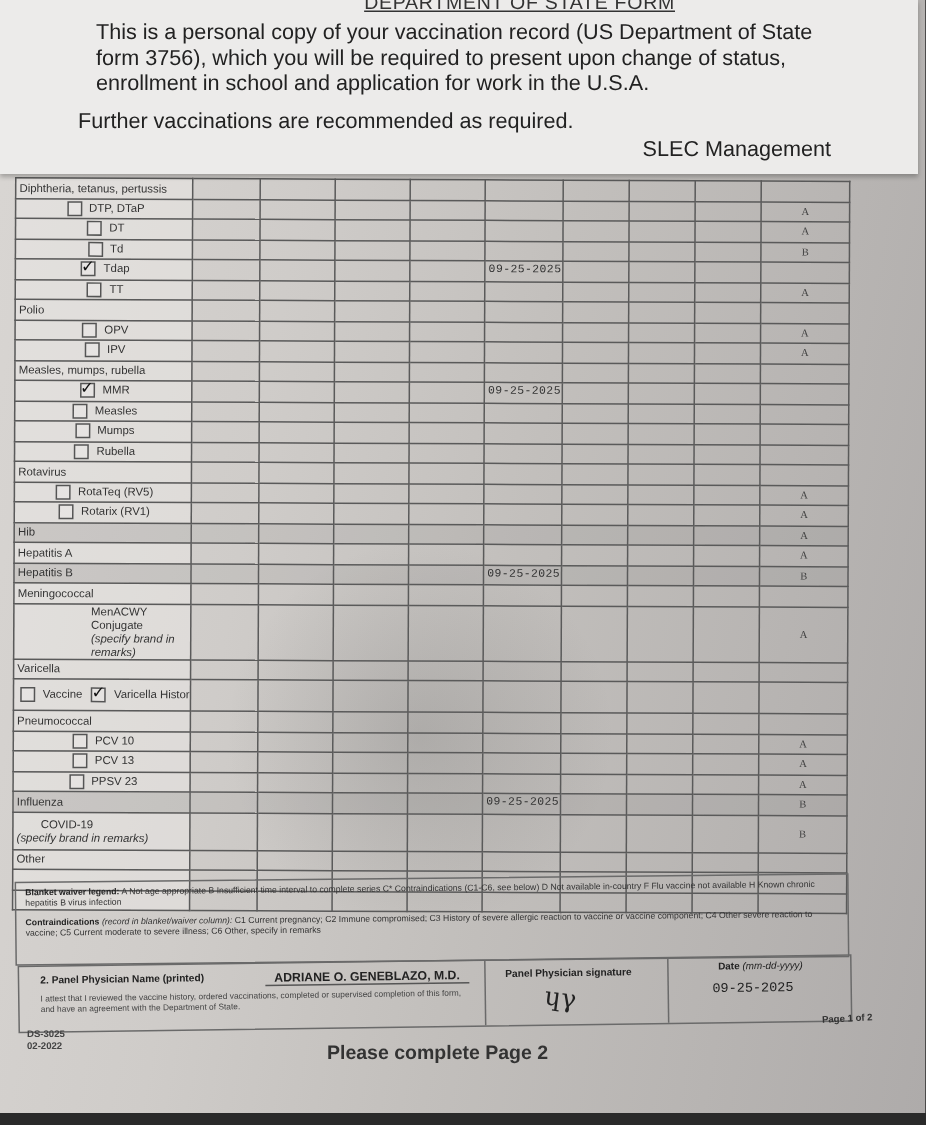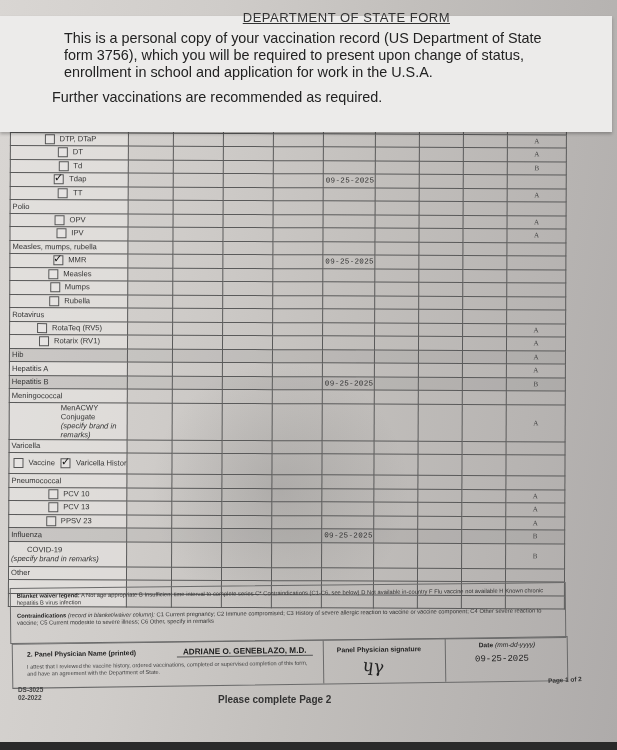--- a/index.html
+++ b/index.html
@@ -16,21 +16,20 @@
   .shadow {
     position:absolute; left:150px; top:360px; width:260px; height:260px;
     background:radial-gradient(ellipse at center, rgba(90,90,90,0.22), rgba(90,90,90,0) 70%);
     pointer-events:none;
   }
   .slip {
     position:absolute; left:0; top:0; width:612px; height:116px;
     background:#ecebea;
     box-shadow:0 2px 3px rgba(0,0,0,0.25);
     z-index:3;
-    margin-top:16px;
   }
   .slip-form-title {
     position:absolute; left:120px; top:-6px; width:330px; text-align:right;
     font-size:13px; color:#333; text-decoration:underline; letter-spacing:0.5px;
   }
   .slip-text {
     position:absolute; left:64px; top:14px; width:500px;
     font-size:14.4px; line-height:17px; color:#222;
   }
   .slip-further {
@@ -81,34 +80,35 @@
   .phys-right { position:absolute; left:432px; top:0; width:122px; height:100%; }
   .phys-label { position:absolute; left:14px; top:6px; font-weight:bold; font-size:6.8px; color:#222; }
   .phys-name { position:absolute; left:164px; top:5px; font-weight:bold; font-size:8.2px; color:#222; border-bottom:1px solid #555; padding:0 6px; }
   .phys-attest { position:absolute; left:14px; top:19px; width:290px; font-size:5.6px; line-height:7px; color:#444; }
   .sig-label { position:absolute; left:14px; top:6px; font-weight:bold; font-size:6.8px; color:#222; }
   .sig-mark { position:absolute; left:40px; top:16px; font-family:"DejaVu Serif", serif; font-size:17px; color:#222; transform:rotate(8deg); }
   .date-label { position:absolute; left:34px; top:3px; font-weight:bold; font-size:6.6px; color:#222; }
   .date-label i { font-weight:normal; }
   .date-val { position:absolute; left:30px; top:16px; font-family:"Liberation Mono", monospace; font-size:9px; color:#222; }
   .footer-left { position:absolute; left:18px; top:686px; font-size:6.4px; font-weight:bold; color:#444; line-height:8px; }
-  .footer-center { position:absolute; left:218px; top:694px; font-size:10px; font-weight:bold; color:#333;text-align:right; }
+  .footer-center { position:absolute; left:218px; top:694px; font-size:13px; font-weight:bold; color:#333;text-align:right; }
   .footer-right { position:absolute; left:548px; top:676px; font-size:6.4px; font-weight:bold; color:#333; transform:rotate(-3deg); }
   .bottom-bar { position:absolute; left:0; top:742px; width:617px; height:8px; background:#2a2a2a; }
 </style>
 </head>
 <body>
 
 <div class="paper">
   <div class="shadow"></div>
 
   <div class="slip">
     <div class="slip-form-title">DEPARTMENT OF STATE FORM</div>
     <div class="slip-text">This is a personal copy of your vaccination record (US Department of State form 3756), which you will be required to present upon change of status, enrollment in school and application for work in the U.S.A.</div>
     <div class="slip-further">Further vaccinations are recommended as required.</div>
+    <div class="slip-sign">SLEC Management</div>
   </div>
 
   <table class="grid">
     <colgroup>
       <col style="width:118px">
         <col style="width:45px">
         <col style="width:50px">
         <col style="width:50px">
         <col style="width:50px">
       <col style="width:52px">

